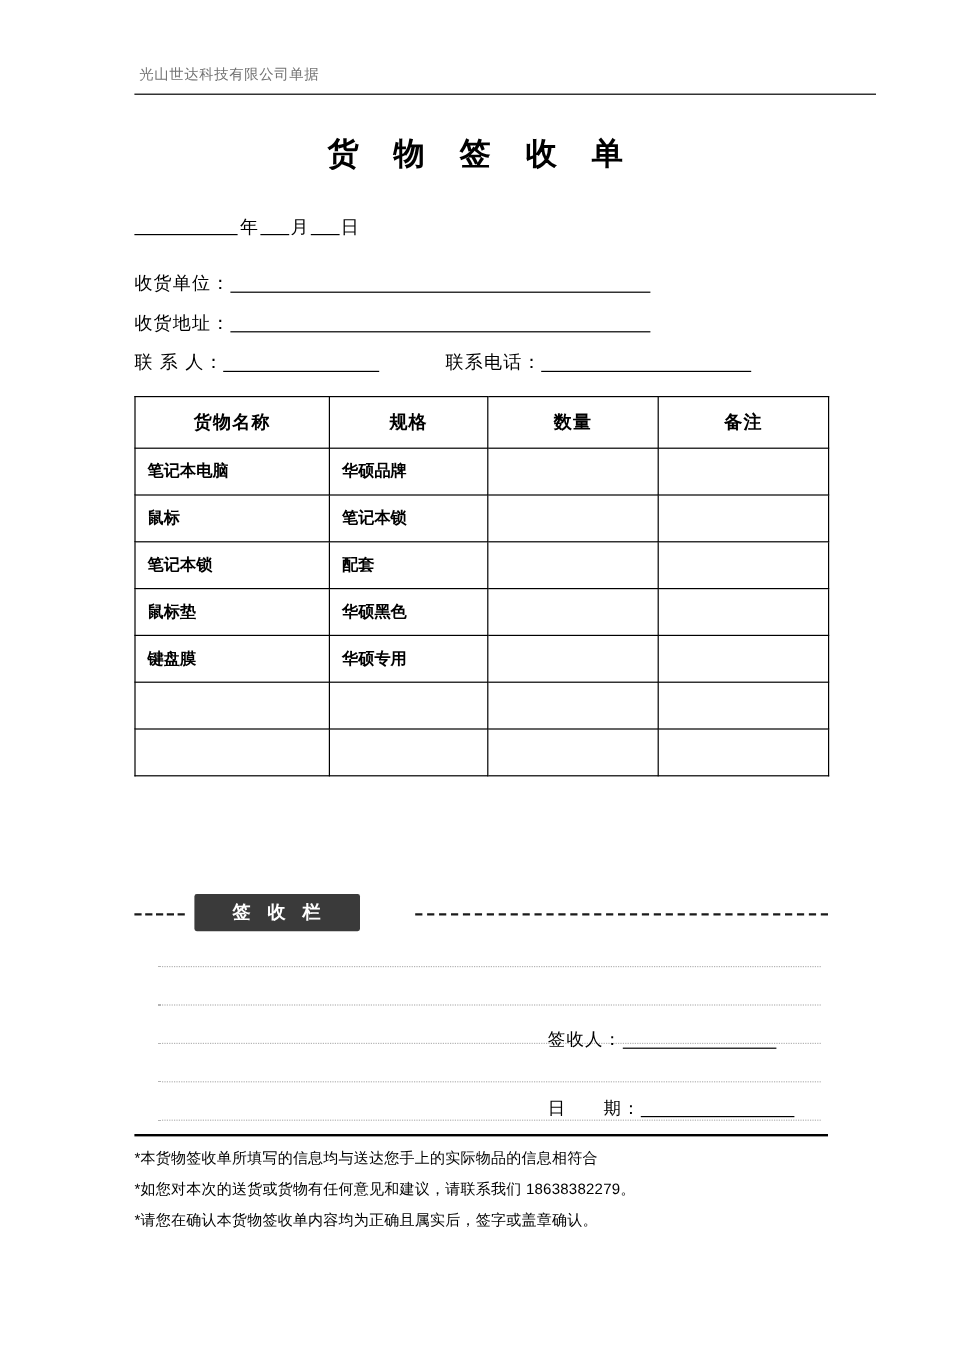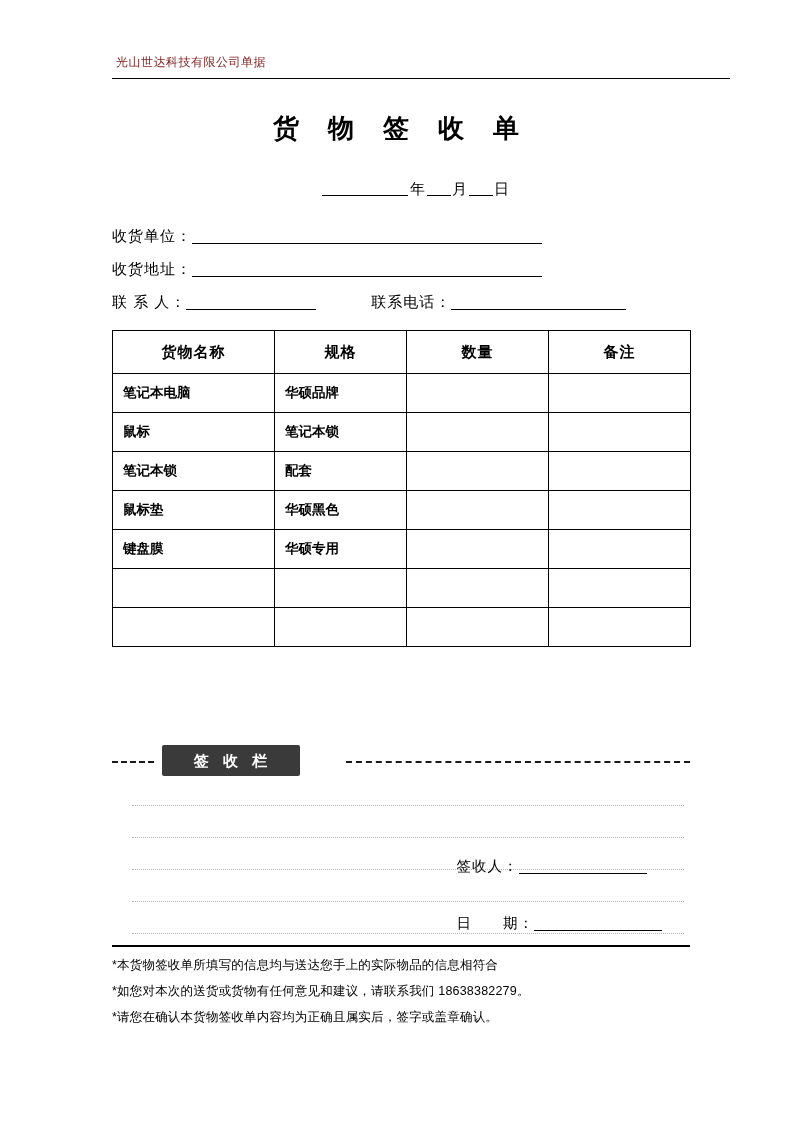--- a/index.html
+++ b/index.html
@@ -33,38 +33,38 @@
   .header {
     position: relative;
     height: 26px;
     border-bottom: 1.6px solid #000;
     padding-left: 4px;
   }
   .header-text {
     font-size: 12px;
     line-height: 20px;
     letter-spacing: 0.5px;
-    color: #7f1d1d;
+    color: #737373;
   }
 
   
   .doc-title {
     margin-top: 32px;
     text-align: center;
     font-size: 26px;
     font-weight: bold;
     letter-spacing: 10px;
     padding-right: 40px;
     font-family: "DejaVu Sans", "Liberation Sans", sans-serif;
   }
 
   
   .date-line {
     margin-top: 34px;
-    text-align: center;
+    text-align: left;
     padding-right: 10px;
     font-size: 15px;
     letter-spacing: 1px;
   }
   .date-line .blank-long {
     display: inline-block;
     width: 86px;
     border-bottom: 1.3px solid #000;
     margin-right: 2px;
     vertical-align: -2px;

